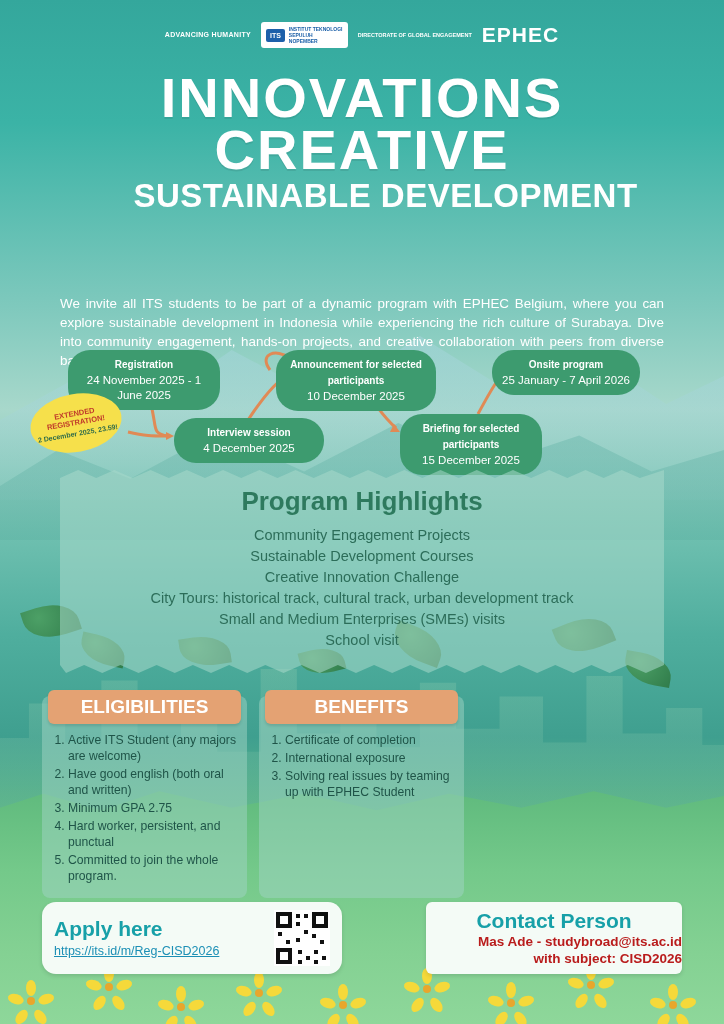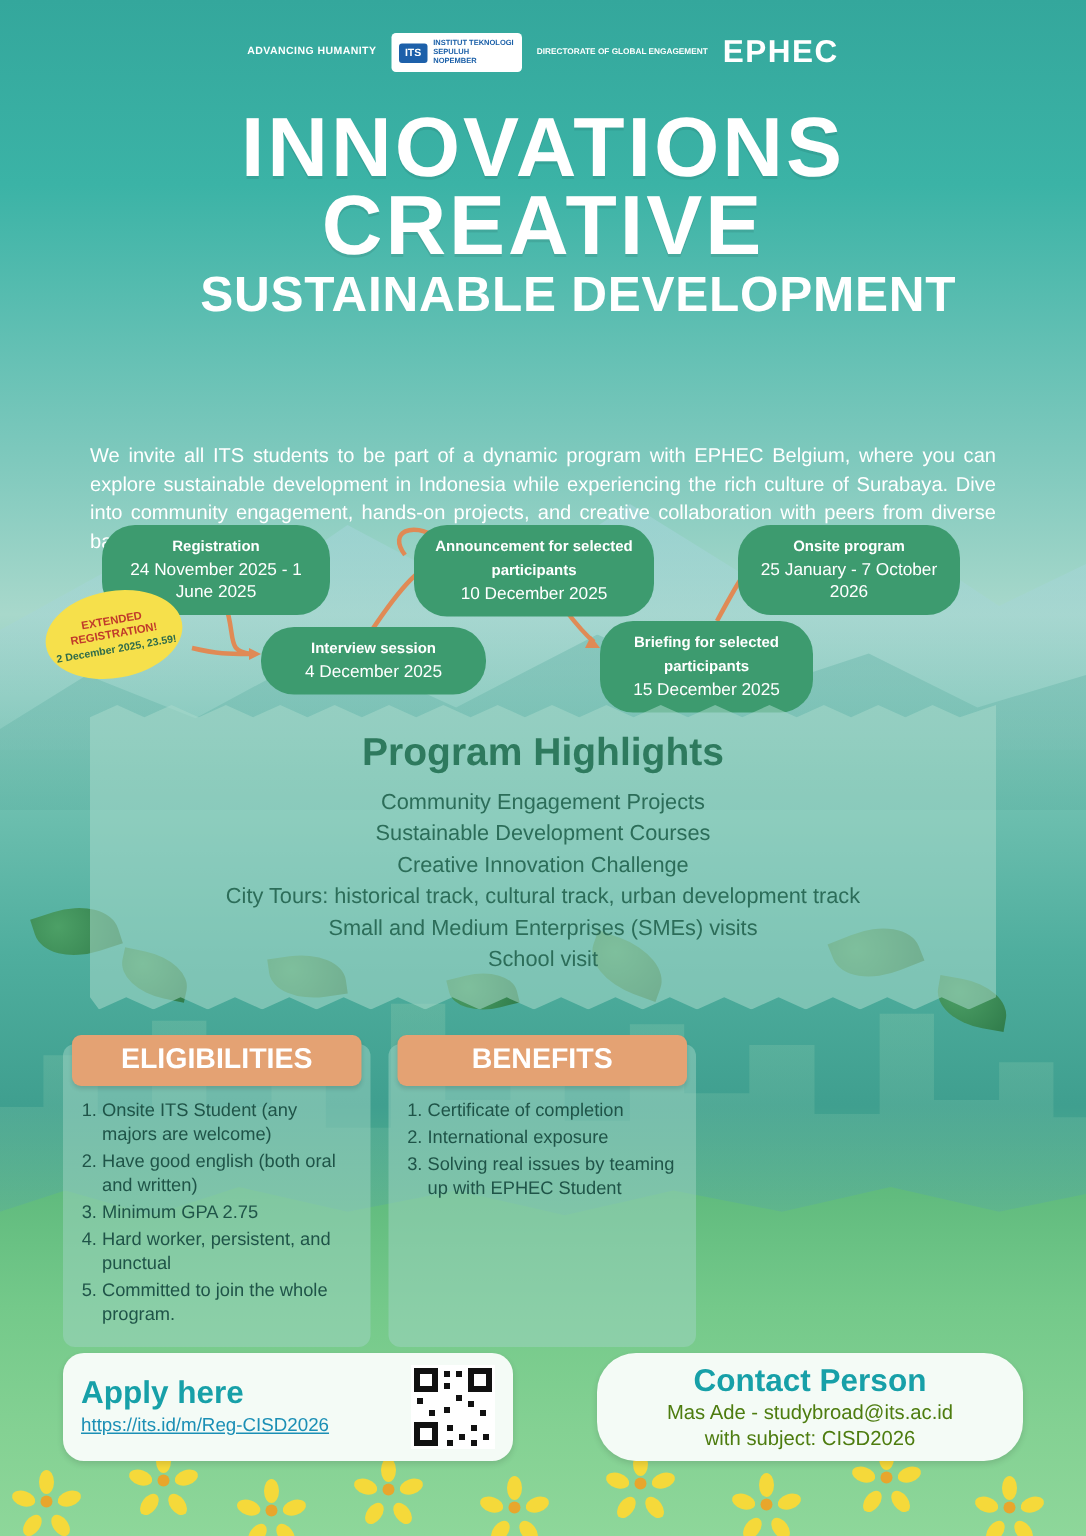--- a/index.html
+++ b/index.html
@@ -133,26 +133,26 @@
     box-shadow:0 2px 4px rgba(0,0,0,.12); z-index:6;
   }
   .apply-txt { flex:1; }
   .apply-title { color:#17a0a8; font-weight:bold; font-size:21px; line-height:24px; }
   .apply-link { color:#1b8fb5; font-size:12.5px; text-decoration:underline; }
   .qr { width:56px; height:56px; background:#fff; position:relative; }
   .qr i {
     position:absolute; background:#111; display:block;
   }
   .contact {
-    position:absolute; right:42px; bottom:50px; width:284px; height:72px;
-    background:#f4fbf6; border-radius:26px; text-align:center; padding-top:6px;
+    position:absolute; right:42px; bottom:50px; width:256px; height:72px;
+    background:#f4fbf6; border-radius:6px; text-align:center; padding-top:6px;
     box-shadow:0 2px 4px rgba(0,0,0,.12); z-index:6;
   }
   .contact-title { color:#17a0a8; font-weight:bold; font-size:21px; line-height:25px; }
-  .contact-line { color:#4d7c0f; font-weight:normal; font-size:13.5px; line-height:17px; }
+  .contact-line { color:#b91c1c; font-weight:bold; font-size:13.5px; line-height:17px;text-align:right; }
 </style>
 </head>
 <body>
 
 <div class="poster">
 
   <div class="bg-hills"></div>
   <div class="bg-hills2"></div>
   <div class="city"></div>
   <div class="green-band"></div>
@@ -292,40 +292,40 @@
       <div>10 December 2025</div>
     </div>
 
     <div class="tl-box" style="left:400px; top:74px; width:142px;">
       <div class="tl-title">Briefing for selected participants</div>
       <div>15 December 2025</div>
     </div>
 
     <div class="tl-box" style="left:492px; top:10px; width:148px;">
       <div class="tl-title">Onsite program</div>
-      <div>25 January - 7 October 2026</div>
+      <div>25 January - 7 April 2026</div>
     </div>
   </div>
 
   <div class="highlights">
     <div class="hl-title">Program Highlights</div>
     <div class="hl-item">Community Engagement Projects</div>
     <div class="hl-item">Sustainable Development Courses</div>
     <div class="hl-item">Creative Innovation Challenge</div>
     <div class="hl-item">City Tours: historical track, cultural track, urban development track</div>
     <div class="hl-item">Small and Medium Enterprises (SMEs) visits</div>
     <div class="hl-item">School visit</div>
   </div>
 
   <div class="cards">
 
     <div class="card">
       <div class="card-head">ELIGIBILITIES</div>
       <ol>
-        <li>Onsite ITS Student (any majors are welcome)</li>
+        <li>Active ITS Student (any majors are welcome)</li>
         <li>Have good english (both oral and written)</li>
         <li>Minimum GPA 2.75</li>
         <li>Hard worker, persistent, and punctual</li>
         <li>Committed to join the whole program.</li>
       </ol>
     </div>
 
 
     <div class="card">
       <div class="card-head">BENEFITS</div>

